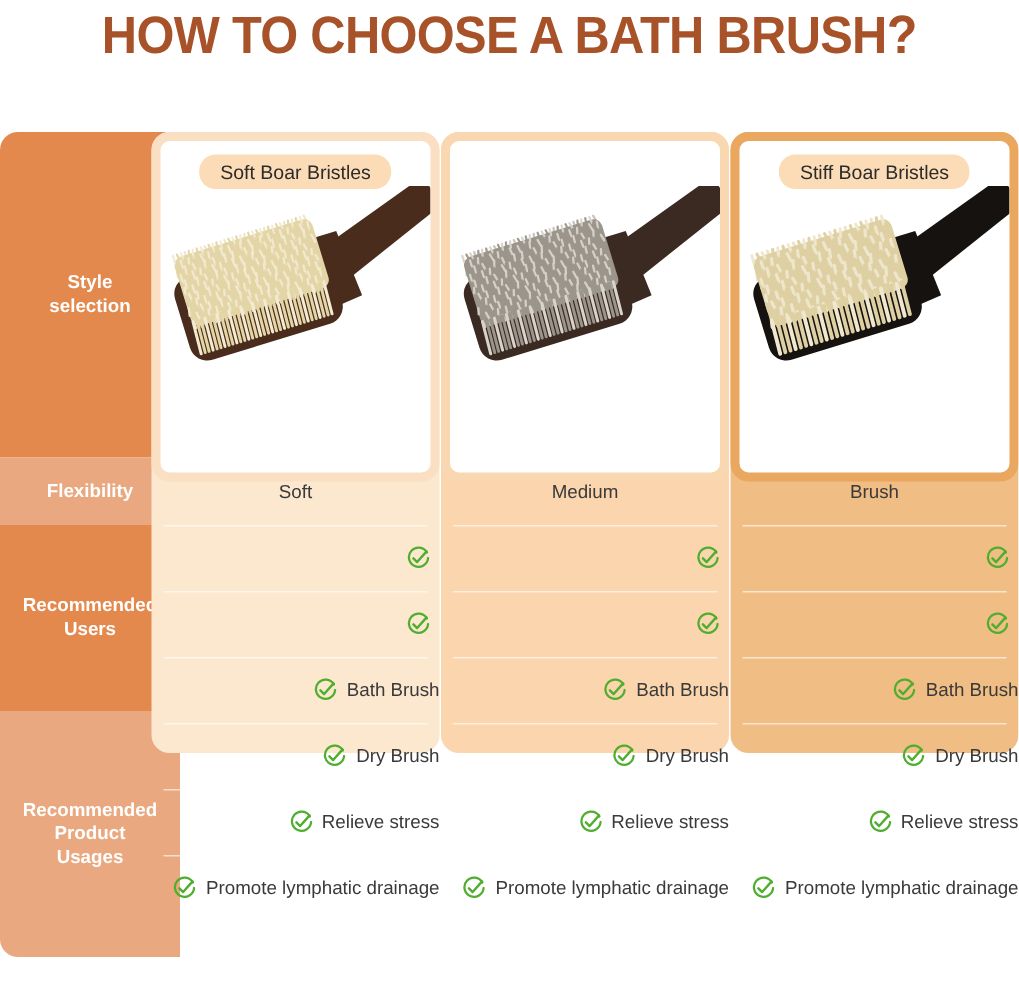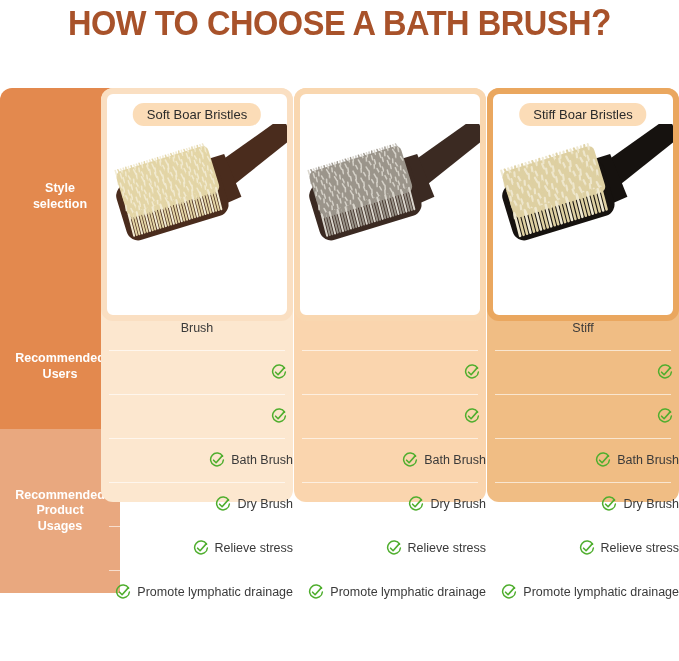--- a/index.html
+++ b/index.html
@@ -145,20 +145,23 @@
 <body>
 
 <div id="title"><span>HOW TO CHOOSE A BATH BRUSH</span><span class="qmark">?</span></div>
 
 <div id="chart">
 
   <div id="sidebar">
       <div class="side-cell" style="height: 217px; background: rgb(227, 137, 78);">
         <span style="white-space: pre-line;">Style
 selection</span>
+      </div>
+      <div class="side-cell" style="height: 45px; background: rgb(233, 168, 127);">
+        <span style="white-space: pre-line;">Flexibility</span>
       </div>
       <div class="side-cell" style="height: 124px; background: rgb(227, 137, 78);">
         <span style="white-space: pre-line;">Recommended
 Users</span>
       </div>
       <div class="side-cell" style="height: 164px; background: rgb(233, 168, 127);">
         <span style="white-space: pre-line;">Recommended
 Product
 Usages</span>
       </div>
@@ -580,21 +583,21 @@
               <line x1="101.2" y1="70" x2="100.2" y2="92" stroke="#e3d5a6" stroke-width="2.0" stroke-linecap="round"></line>
               <line x1="103.9" y1="70" x2="102.9" y2="92" stroke="#f2ebd2" stroke-width="2.0" stroke-linecap="round"></line>
               <line x1="106.7" y1="70" x2="105.7" y2="92" stroke="#e3d5a6" stroke-width="2.0" stroke-linecap="round"></line>
               <line x1="109.5" y1="70" x2="108.5" y2="92" stroke="#e3d5a6" stroke-width="2.0" stroke-linecap="round"></line>
               <line x1="112.2" y1="70" x2="111.2" y2="92" stroke="#f2ebd2" stroke-width="2.0" stroke-linecap="round"></line>
             </g>
           </svg>
         </div>
       </div>
       <div class="row plain" style="top: 217px; height: 45px;">
-        <span>Brush</span>
+        <span>Soft</span>
       </div>
       <div class="row check" style="top: 262px; height: 44px;">
         <span class="check-item">
           <svg class="tick" width="16" height="16" viewBox="0 0 16 16">
             <path d="M13.6 4.3 A6.4 6.4 0 1 0 14.4 8" fill="none" stroke="#4fae2e" stroke-width="1.5" stroke-linecap="round"></path>
             <path d="M4.6 8.2 L7.1 10.7 L13.4 3.6" fill="none" stroke="#4fae2e" stroke-width="1.6" stroke-linecap="round" stroke-linejoin="round"></path>
           </svg>
           <span></span>
         </span>
       </div>
@@ -1066,20 +1069,23 @@
               <line x1="98.4" y1="70" x2="97.4" y2="92" stroke="#9b958b" stroke-width="2.0" stroke-linecap="round"></line>
               <line x1="101.2" y1="70" x2="100.2" y2="92" stroke="#9b958b" stroke-width="2.0" stroke-linecap="round"></line>
               <line x1="103.9" y1="70" x2="102.9" y2="92" stroke="#d8d4cb" stroke-width="2.0" stroke-linecap="round"></line>
               <line x1="106.7" y1="70" x2="105.7" y2="92" stroke="#9b958b" stroke-width="2.0" stroke-linecap="round"></line>
               <line x1="109.5" y1="70" x2="108.5" y2="92" stroke="#9b958b" stroke-width="2.0" stroke-linecap="round"></line>
               <line x1="112.2" y1="70" x2="111.2" y2="92" stroke="#d8d4cb" stroke-width="2.0" stroke-linecap="round"></line>
             </g>
           </svg>
         </div>
       </div>
+      <div class="row plain" style="top: 217px; height: 45px;">
+        <span>Medium</span>
+      </div>
       <div class="row check" style="top: 262px; height: 44px;">
         <span class="check-item">
           <svg class="tick" width="16" height="16" viewBox="0 0 16 16">
             <path d="M13.6 4.3 A6.4 6.4 0 1 0 14.4 8" fill="none" stroke="#4fae2e" stroke-width="1.5" stroke-linecap="round"></path>
             <path d="M4.6 8.2 L7.1 10.7 L13.4 3.6" fill="none" stroke="#4fae2e" stroke-width="1.6" stroke-linecap="round" stroke-linejoin="round"></path>
           </svg>
           <span></span>
         </span>
       </div>
       <div class="rowline" style="top: 262px;"></div>
@@ -1403,21 +1409,21 @@
               <line x1="96.9" y1="70" x2="95.9" y2="92" stroke="#efe8cf" stroke-width="2.6" stroke-linecap="round"></line>
               <line x1="100.5" y1="70" x2="99.5" y2="92" stroke="#ded0a2" stroke-width="2.6" stroke-linecap="round"></line>
               <line x1="104.2" y1="70" x2="103.2" y2="92" stroke="#ded0a2" stroke-width="2.6" stroke-linecap="round"></line>
               <line x1="107.8" y1="70" x2="106.8" y2="92" stroke="#efe8cf" stroke-width="2.6" stroke-linecap="round"></line>
               <line x1="111.4" y1="70" x2="110.4" y2="92" stroke="#ded0a2" stroke-width="2.6" stroke-linecap="round"></line>
             </g>
           </svg>
         </div>
       </div>
       <div class="row plain" style="top: 217px; height: 45px;">
-        <span>Stiff</span>
+        <span>Brush</span>
       </div>
       <div class="row check" style="top: 262px; height: 44px;">
         <span class="check-item">
           <svg class="tick" width="16" height="16" viewBox="0 0 16 16">
             <path d="M13.6 4.3 A6.4 6.4 0 1 0 14.4 8" fill="none" stroke="#4fae2e" stroke-width="1.5" stroke-linecap="round"></path>
             <path d="M4.6 8.2 L7.1 10.7 L13.4 3.6" fill="none" stroke="#4fae2e" stroke-width="1.6" stroke-linecap="round" stroke-linejoin="round"></path>
           </svg>
           <span></span>
         </span>
       </div>

